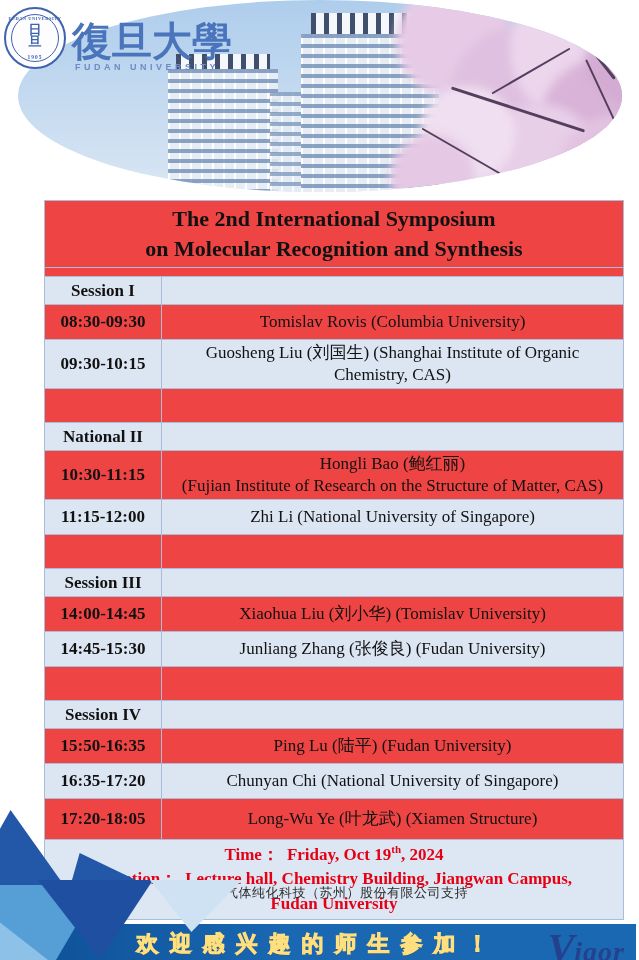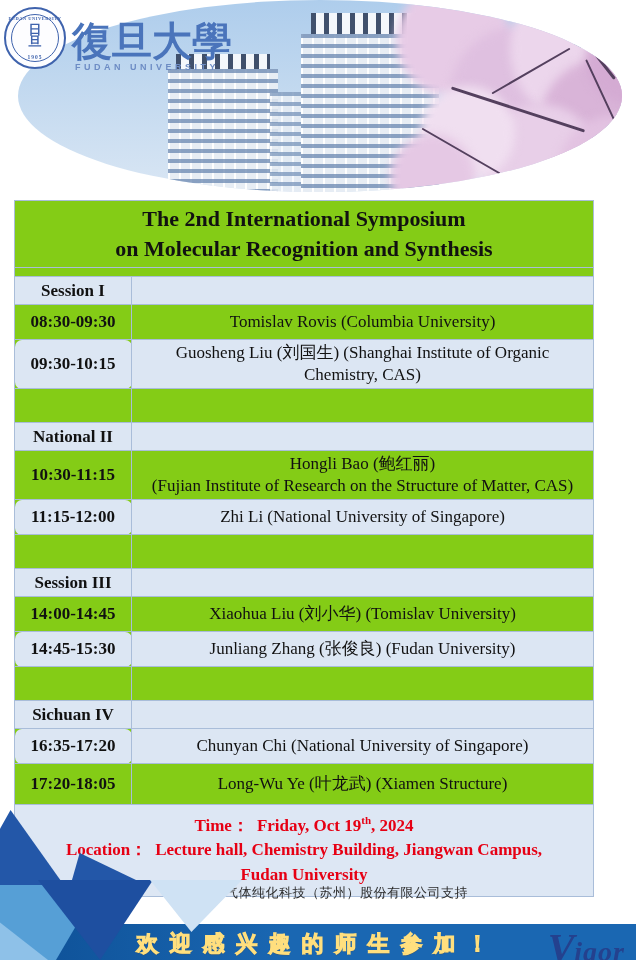--- a/index.html
+++ b/index.html
@@ -34,35 +34,35 @@
   .seal .inner{position:absolute;left:5px;top:5px;right:5px;bottom:5px;border:1px solid #3f63ad;border-radius:50%;}
   .seal .arc{position:absolute;left:0;right:0;top:7px;font-size:4.5px;letter-spacing:.5px;font-weight:bold;}
   .seal .year{position:absolute;left:0;right:0;bottom:7px;font-size:5.5px;letter-spacing:1px;font-weight:bold;}
   .seal .cglyph{position:absolute;left:0;right:0;top:15px;font-size:13px;line-height:.95;font-weight:bold;}
   .calli{position:absolute;left:72px;top:14px;z-index:3;color:#4a74bb;font-weight:bold;
          font-size:40px;font-family:"DejaVu Serif","Liberation Serif",serif;}
   .brand-sub{position:absolute;left:75px;top:62px;z-index:3;color:#6d8cc4;font-weight:bold;
              font-size:9px;letter-spacing:3.5px;font-family:"Liberation Sans",sans-serif;}
 
   
-  table.sched{position:absolute;left:14px;top:200px;width:580px;border-collapse:collapse;
-              table-layout:fixed;background:#84cc16;z-index:2;}
+  table.sched{position:absolute;left:44px;top:200px;width:580px;border-collapse:collapse;
+              table-layout:fixed;background:#ef4444;z-index:2;}
   table.sched td{border:1px solid #a9bdd9;overflow:hidden;}
   td.titlecell{height:64px;text-align:center;font-weight:bold;font-size:22px;line-height:1.35;color:#111;}
   tr.gap td{height:6px;}
   tr.r-session td{height:25px;background:#dce6f3;font-weight:bold;font-size:17px;text-align:center;color:#111;}
   tr.r-talk td{height:30px;text-align:center;font-size:17px;color:#111;}
   tr.r-talk.tall td{height:44px;}
   tr.r-talk.last td{height:36px;}
   tr.r-talk.shade td{background:#dce6f3;}
-  tr.r-talk td.time{font-weight:bold;border-radius:7px;}
+  tr.r-talk td.time{font-weight:bold;}
   tr.r-talk td.speaker{line-height:1.28;padding:2px 10px;}
   tr.r-spacer td{height:31px;}
   td.notice{background:#dde7f4;color:#e60014;font-weight:bold;font-size:17px;text-align:center;
-            height:64px;line-height:1.45;padding:8px 6px;}
+            height:64px;line-height:1.45;padding:2px 6px;}
   td.notice sup{font-size:11px;}
   td.notice .nlabel{margin-right:8px;}
 
   
   .sponsor{position:absolute;left:0;top:884px;width:639px;text-align:center;z-index:2;
            font-size:13px;color:#2b2b2b;font-family:"Liberation Sans",sans-serif;letter-spacing:.5px;}
   .vigor{position:absolute;right:14px;top:924px;z-index:4;color:#24418e;
          font-family:"Liberation Serif",serif;font-style:italic;font-weight:bold;text-align:center;}
   .vigor .v{font-size:40px;}
   .vigor .rest{font-size:28px;letter-spacing:1px;}
@@ -196,22 +196,26 @@
         </tr>
         <tr class="r-talk shade">
           <td class="time">14:45-15:30</td>
           <td class="speaker">Junliang Zhang (张俊良) (Fudan University)</td>
         </tr>
         <tr class="r-spacer">
           <td></td>
           <td></td>
         </tr>
         <tr class="r-session">
-          <td class="time">Sichuan IV</td>
-          <td></td>
+          <td class="time">Session IV</td>
+          <td></td>
+        </tr>
+        <tr class="r-talk">
+          <td class="time">15:50-16:35</td>
+          <td class="speaker">Ping Lu (陆平) (Fudan University)</td>
         </tr>
         <tr class="r-talk shade">
           <td class="time">16:35-17:20</td>
           <td class="speaker">Chunyan Chi (National University of Singapore)</td>
         </tr>
         <tr class="r-talk last">
           <td class="time">17:20-18:05</td>
           <td class="speaker">Long-Wu Ye (叶龙武) (Xiamen Structure)</td>
         </tr>
       </tbody>

